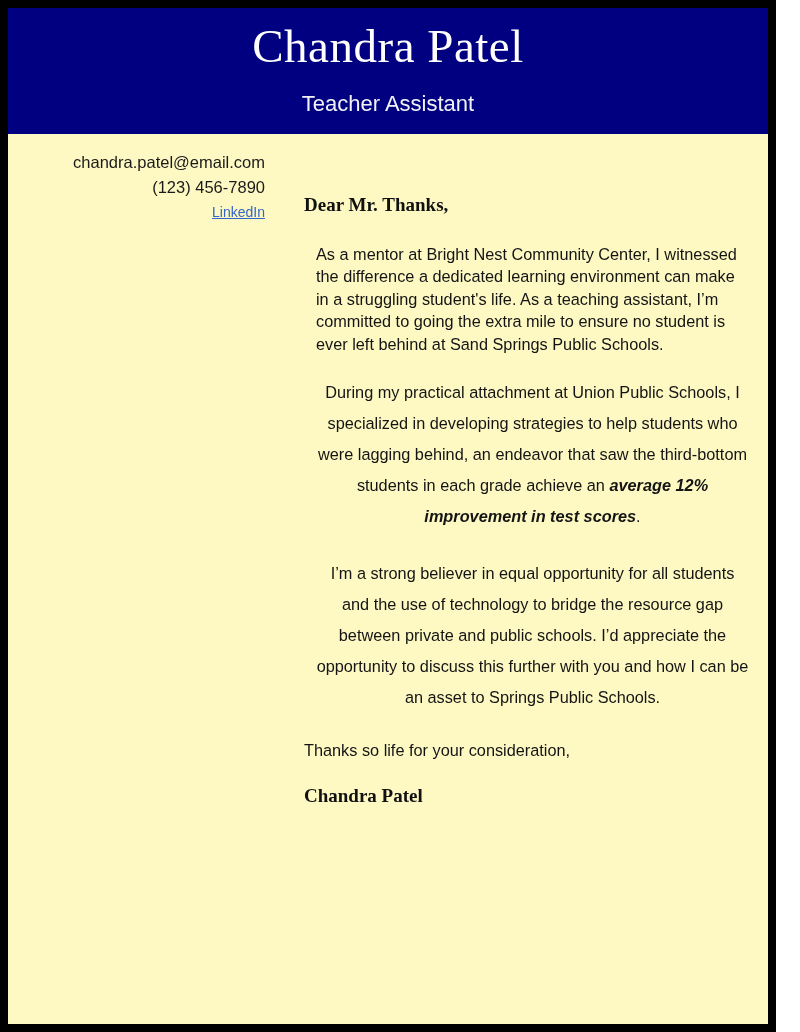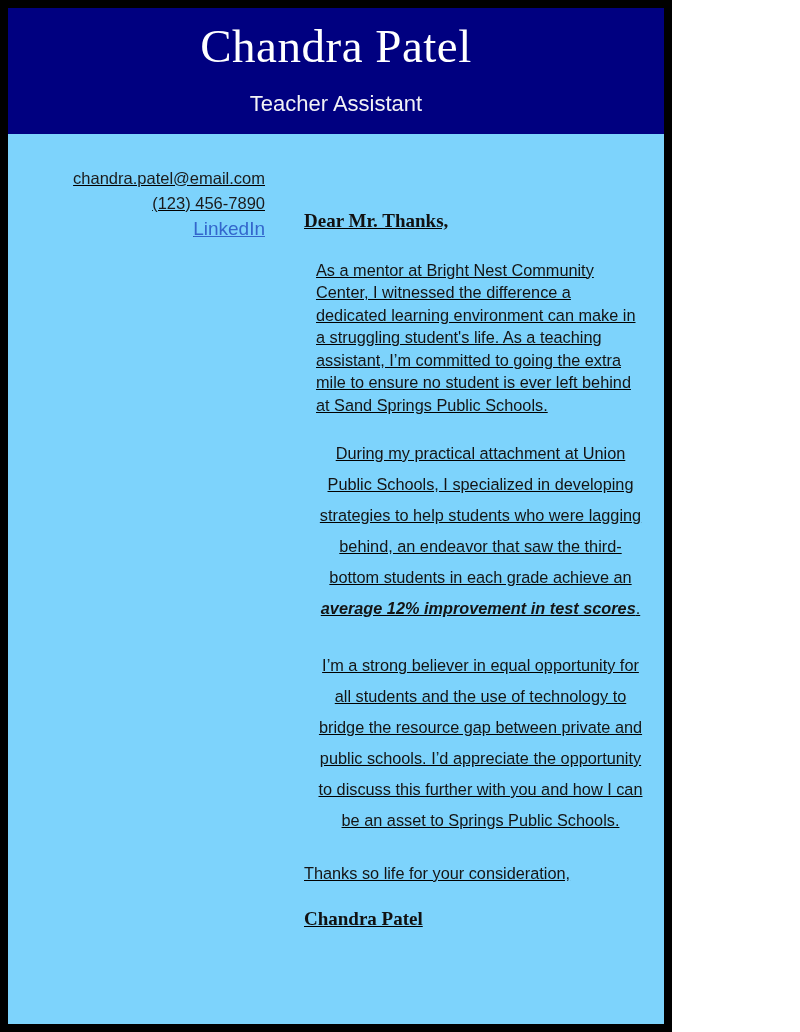--- a/index.html
+++ b/index.html
@@ -8,25 +8,25 @@
     background: #ffffff;
   }
   body {
     width: 800px;
     height: 1032px;
     font-family: "Liberation Sans", sans-serif;
     overflow: hidden;
   }
 
   #page {
-    width: 672px;
+    width: 776px;
     height: 1032px;
     box-sizing: border-box;
     border: 8px solid #000000;
-    background: #7dd3fc;
+    background: #fef9c3;
     position: relative;
   }
 
   
   #header {
     background: #000080;
     padding: 14px 0 16px 0;
     text-align: center;
   }
   #header-name {
@@ -46,40 +46,39 @@
     color: #f2f2f5;
     font-weight: 400;
     margin: 20px 0 0 0;
     padding: 0 28px;
   }
 
   
   #body {
     display: flex;
     align-items: flex-start;
-    padding-top: 30px;
-    text-decoration: underline;
+    padding-top: 14px;
   }
 
   #contact-col {
     width: 257px;
     flex: 0 0 257px;
     text-align: right;
     padding-top: 2px;
   }
   .contact-line {
     font-size: 16.5px;
     line-height: 25px;
     color: #1b1b1b;
   }
   #contact-linkedin {
     color: #3366cc;
     text-decoration: underline;
     cursor: pointer;
-    font-size: 19px;
+    font-size: 14px;
     line-height: 25px;
     margin-left: 44px;
   }
 
   #letter-col {
     flex: 1 1 auto;
     padding-left: 39px;
     padding-right: 19px;
     padding-top: 46px;
   }

